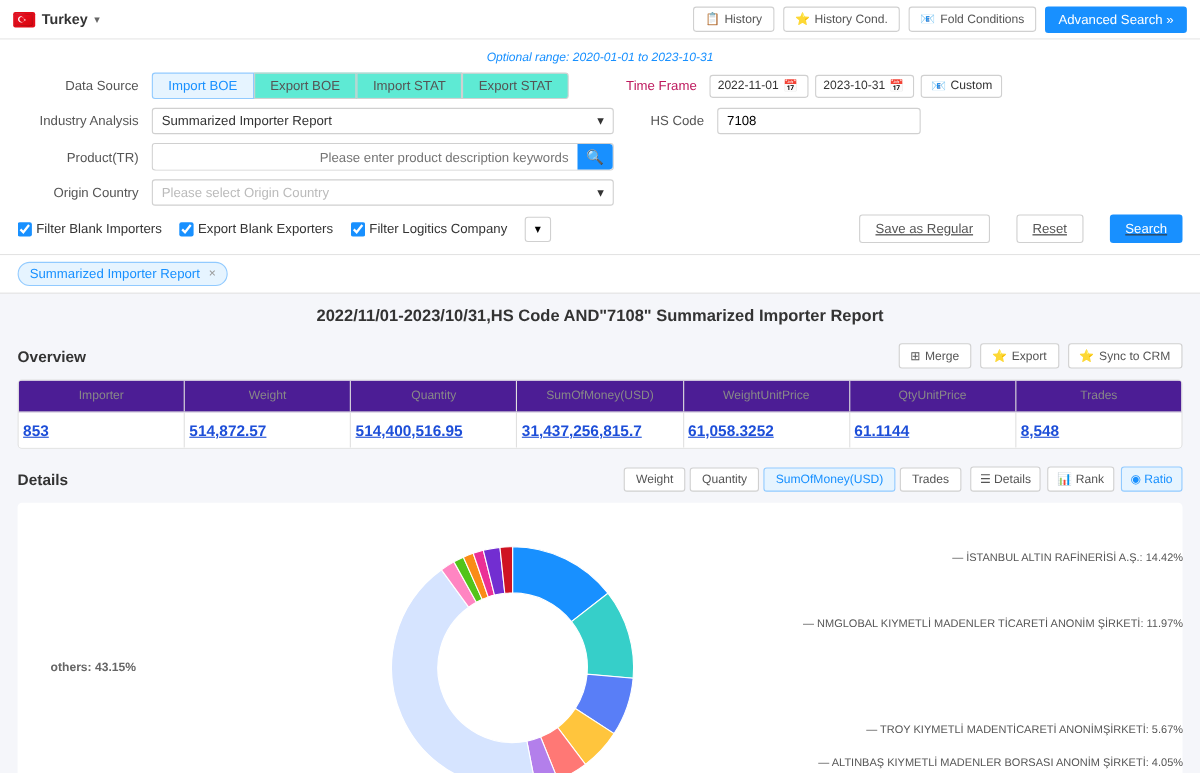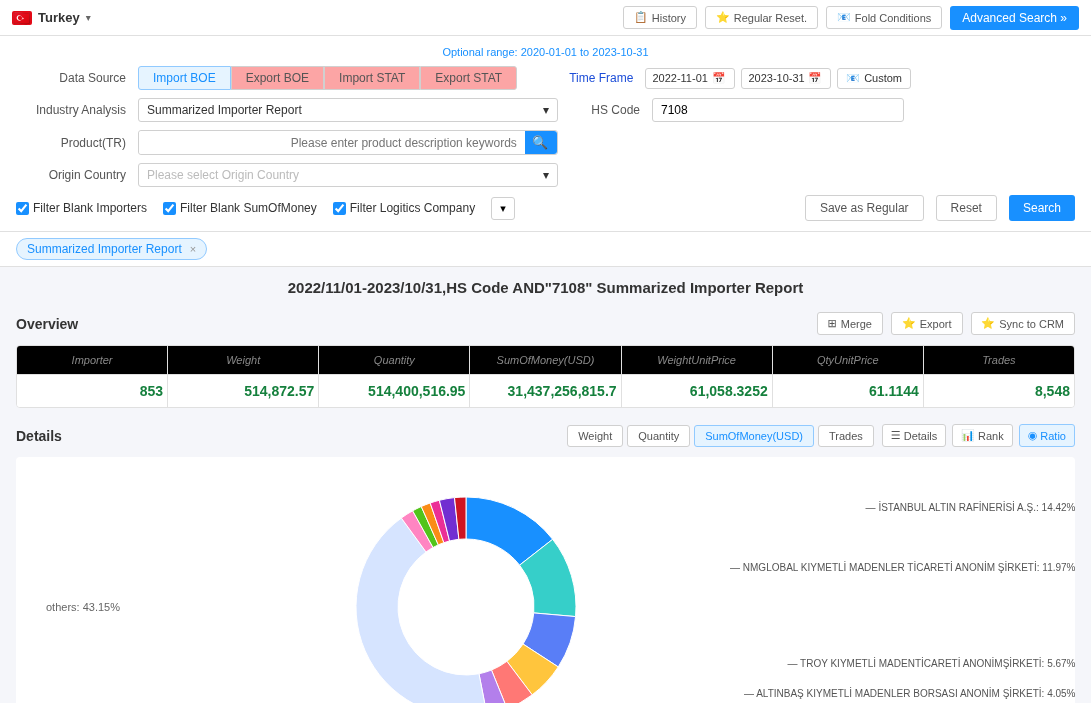--- a/index.html
+++ b/index.html
@@ -30,29 +30,29 @@
 
     
     .search-panel {
       background: #fff; padding: 10px 16px;
       border-bottom: 1px solid #e0e0e0;
     }
     .optional-range {
       text-align: center; font-size: 11px; color: #ff4d4f;
       margin-bottom: 8px;
     }
-    .optional-range span { color: #1890ff; }
+    .optional-range span { color: #1890ff; font-style: italic; }
 
     .form-row {
       display: flex; align-items: center; gap: 12px; margin-bottom: 8px;
     }
     .form-label { width: 110px; text-align: right; font-size: 12px; color: #555; flex-shrink: 0; }
     .tab-group { display: flex; gap: 0; }
     .tab-btn {
-      padding: 4px 14px; border: 1px solid #d0d0d0; background: #fca5a5;
+      padding: 4px 14px; border: 1px solid #d0d0d0; background: #5eead4;
       cursor: pointer; font-size: 12px; color: #555;
     }
     .tab-btn.active { background: #e6f4ff; color: #1890ff; border-color: #91caff; }
     .tab-btn:first-child { border-radius: 3px 0 0 3px; }
     .tab-btn:last-child { border-radius: 0 3px 3px 0; }
 
     .timeframe-group { display: flex; align-items: center; gap: 6px; }
     .time-input {
       border: 1px solid #d0d0d0; border-radius: 3px; padding: 3px 6px;
       font-size: 11px; display: flex; align-items: center; gap: 4px;
@@ -64,41 +64,41 @@
       display: flex; align-items: center; gap: 4px;
     }
 
     .industry-select {
       flex: 1; border: 1px solid #d0d0d0; border-radius: 3px;
       padding: 4px 8px; font-size: 12px; display: flex; align-items: center;
       justify-content: space-between; background: #fff; max-width: 420px;
     }
     .hs-input {
       border: 1px solid #d0d0d0; border-radius: 3px; padding: 4px 8px;
-      font-size: 12px; width: 252px;
+      font-size: 12px; width: 185px;
     }
 
     .product-input-wrap { flex: 1; display: flex; max-width: 420px; border: 1px solid #d0d0d0; border-radius: 3px; }
     .product-input { flex: 1; border: none; padding: 4px 8px; font-size: 12px; border-radius: 3px 0 0 3px; outline: none; color: #404040; text-align: right; }
     .product-input-icon { background: #1890ff; border: none; padding: 4px 8px; border-radius: 0 3px 3px 0; cursor: pointer; color: #fff; font-size: 13px; }
 
     .origin-select {
       flex: 1; border: 1px solid #d0d0d0; border-radius: 3px;
       padding: 4px 8px; font-size: 12px; max-width: 420px;
       display: flex; align-items: center; justify-content: space-between; background: #fff;
     }
     .origin-placeholder { color: #bbb; }
 
     
     .filter-row {
       display: flex; align-items: center; gap: 16px; flex-wrap: wrap;
     }
     .checkbox-label { display: flex; align-items: center; gap: 4px; font-size: 12px; cursor: pointer; }
     .checkbox-label input { accent-color: #1890ff; }
-    .filter-actions { margin-left: auto; display: flex; gap: 12px; }
+    .filter-actions { margin-left: auto; display: flex; gap: 24px; text-decoration: underline; }
     .action-btn {
       padding: 5px 14px; border: 1px solid #d0d0d0; background: #fff;
       border-radius: 3px; cursor: pointer; font-size: 12px; color: #555;
     }
     .search-btn {
       padding: 5px 14px; background: #1890ff; color: #fff; border: none;
       border-radius: 3px; cursor: pointer; font-size: 12px;
     }
     .more-btn {
       border: 1px solid #d0d0d0; background: #fff; padding: 4px 8px;
@@ -136,32 +136,33 @@
       display: flex; align-items: center; gap: 4px; padding: 4px 10px;
       border: 1px solid #d0d0d0; background: #fff; border-radius: 3px;
       cursor: pointer; font-size: 11px; color: #555;
     }
 
     .stats-table {
       width: 100%; border: 1px solid #e0e0e0; border-radius: 4px;
       overflow: hidden; margin-bottom: 16px; background: #fff;
     }
     .stats-header-row {
-      display: flex; background: #000000; border-bottom: 1px solid #e0e0e0; font-style: italic;
+      display: flex; background: #4c1d95; border-bottom: 1px solid #e0e0e0;
     }
     .stats-header-cell {
       flex: 1; text-align: center; padding: 8px 4px;
       font-size: 11px; color: #888; border-right: 1px solid #e0e0e0;
     }
     .stats-header-cell:last-child { border-right: none; }
     .stats-value-row { display: flex; background: #fff; }
     .stats-value-cell {
-      flex: 1; text-align: right; padding: 8px 4px;
-      font-size: 14px; font-weight: bold; color: #15803d;
+      flex: 1; text-align: left; padding: 8px 4px;
+      font-size: 14px; font-weight: bold; color: #1d4ed8;
       border-right: 1px solid #e0e0e0;
+      text-decoration: underline;
     }
     .stats-value-cell:last-child { border-right: none; }
 
     
     .details-header {
       display: flex; align-items: center; justify-content: space-between;
       margin-bottom: 10px;
     }
     .details-tabs { display: flex; gap: 4px; }
     .detail-tab {
@@ -178,39 +179,39 @@
     .detail-view-btn.active-ratio { background: #e6f4ff; color: #1890ff; border-color: #91caff; }
 
     
     .chart-area {
       position: relative; width: 100%; height: 280px;
       display: flex; align-items: center; justify-content: center;
     }
     .chart-svg { overflow: visible; }
 
     
-    .time-frame-label { font-size: 12px; color: #1d4ed8; }
+    .time-frame-label { font-size: 12px; color: #be185d; }
   </style>
 </head>
 <body>
 
 <div class="header">
   <div class="header-left">
     <span class="flag"></span>
     <span class="country-name">Turkey</span>
     <span class="chevron">▾</span>
   </div>
   <div class="header-right">
     <button class="header-btn">
       <span>📋</span>
       <span>History</span>
     </button>
     <button class="header-btn">
       <span>⭐</span>
-      <span>Regular Reset.</span>
+      <span>History Cond.</span>
     </button>
     <button class="header-btn">
       <span>📧</span>
       <span>Fold Conditions</span>
     </button>
     <button class="advanced-search-btn">
       <span>Advanced Search »</span>
     </button>
   </div>
 </div>
@@ -272,21 +273,21 @@
     </div>
   </div>
 
   <div class="filter-row">
     <label class="checkbox-label">
       <input type="checkbox" checked="" style="">
       <span>Filter Blank Importers</span>
     </label>
     <label class="checkbox-label">
       <input type="checkbox" checked="" style="">
-      <span>Filter Blank SumOfMoney</span>
+      <span>Export Blank Exporters</span>
     </label>
     <label class="checkbox-label">
       <input type="checkbox" checked="" style="">
       <span>Filter Logitics Company</span>
     </label>
     <button class="more-btn">▾</button>
     <div class="filter-actions">
       <button class="action-btn">Save as Regular</button>
       <button class="action-btn">Reset</button>
       <button class="search-btn">Search</button>
@@ -365,21 +366,21 @@
         <button class="detail-view-btn active-ratio">
           <span style="color:#1890ff;">◉</span>
           <span>Ratio</span>
         </button>
       </div>
     </div>
   </div>
 
   <div class="chart-area" style="position:relative; height:300px; background:#fff; border-radius:4px; overflow:visible;">
 
-    <div style="position:absolute; left:30px; top:50%; transform:translateY(-50%); font-size:11px; color:#666; z-index:10;">others: 43.15%</div>
+    <div style="position:absolute; left:30px; top:50%; transform:translateY(-50%); font-size:11px; color:#666; z-index:10;font-weight:bold;">others: 43.15%</div>
 
     <svg id="donut-chart" class="chart-svg" width="260" height="260" viewBox="-130 -130 260 260" style="position:absolute; left:50%; top:50%; transform:translate(-210px, -50%);">
     <path d="M 6.735557395310443e-15 -110 A 110 110 0 0 1 86.68118289673941 -67.7227622858224 L 53.584731245257096 -41.86498032214476 A 68 68 0 0 0 4.1637991171010006e-15 -68 Z" fill="#1890ff" stroke="#fff" stroke-width="1"></path>
         <path d="M 86.68118289673941 -67.7227622858224 A 110 110 0 0 1 109.581416790092 9.587131702242399 L 67.7412394702387 5.926590506840755 A 68 68 0 0 0 53.584731245257096 -41.86498032214476 Z" fill="#36cfc9" stroke="#fff" stroke-width="1"></path>
         <path d="M 109.581416790092 9.587131702242399 A 110 110 0 0 1 92.25376247399664 59.91029385165298 L 57.02959862028884 37.03545438102184 A 68 68 0 0 0 67.7412394702387 5.926590506840755 Z" fill="#597ef7" stroke="#fff" stroke-width="1"></path>
         <path d="M 92.25376247399664 59.91029385165298 A 110 110 0 0 1 66.19965254672532 87.84990610520221 L 40.92342157433929 54.30721468321591 A 68 68 0 0 0 57.02959862028884 37.03545438102184 Z" fill="#ffc53d" stroke="#fff" stroke-width="1"></path>
         <path d="M 66.19965254672532 87.84990610520221 A 110 110 0 0 1 41.206725275750316 101.99022400234662 L 25.473248352282013 63.04850211054155 A 68 68 0 0 0 40.92342157433929 54.30721468321591 Z" fill="#ff7875" stroke="#fff" stroke-width="1"></path>
         <path d="M 41.206725275750316 101.99022400234662 A 110 110 0 0 1 20.98898949141994 107.97899017924304 L 12.975011685605054 66.75064847444115 A 68 68 0 0 0 25.473248352282013 63.04850211054155 Z" fill="#b37feb" stroke="#fff" stroke-width="1"></path>
         <path d="M 20.98898949141994 107.97899017924304 A 110 110 0 0 1 -64.65637775217206 -88.99186938124421 L -39.96939715588818 -55.013155617496416 A 68 68 0 0 0 12.975011685605054 66.75064847444115 Z" fill="#d6e4ff" stroke="#fff" stroke-width="1"></path>
         <path d="M -64.65637775217206 -88.99186938124421 A 110 110 0 0 1 -53.32905822709705 -96.20816778533356 L -32.967054176750906 -59.47414008547892 A 68 68 0 0 0 -39.96939715588818 -55.013155617496416 Z" fill="#ff85c2" stroke="#fff" stroke-width="1"></path>

